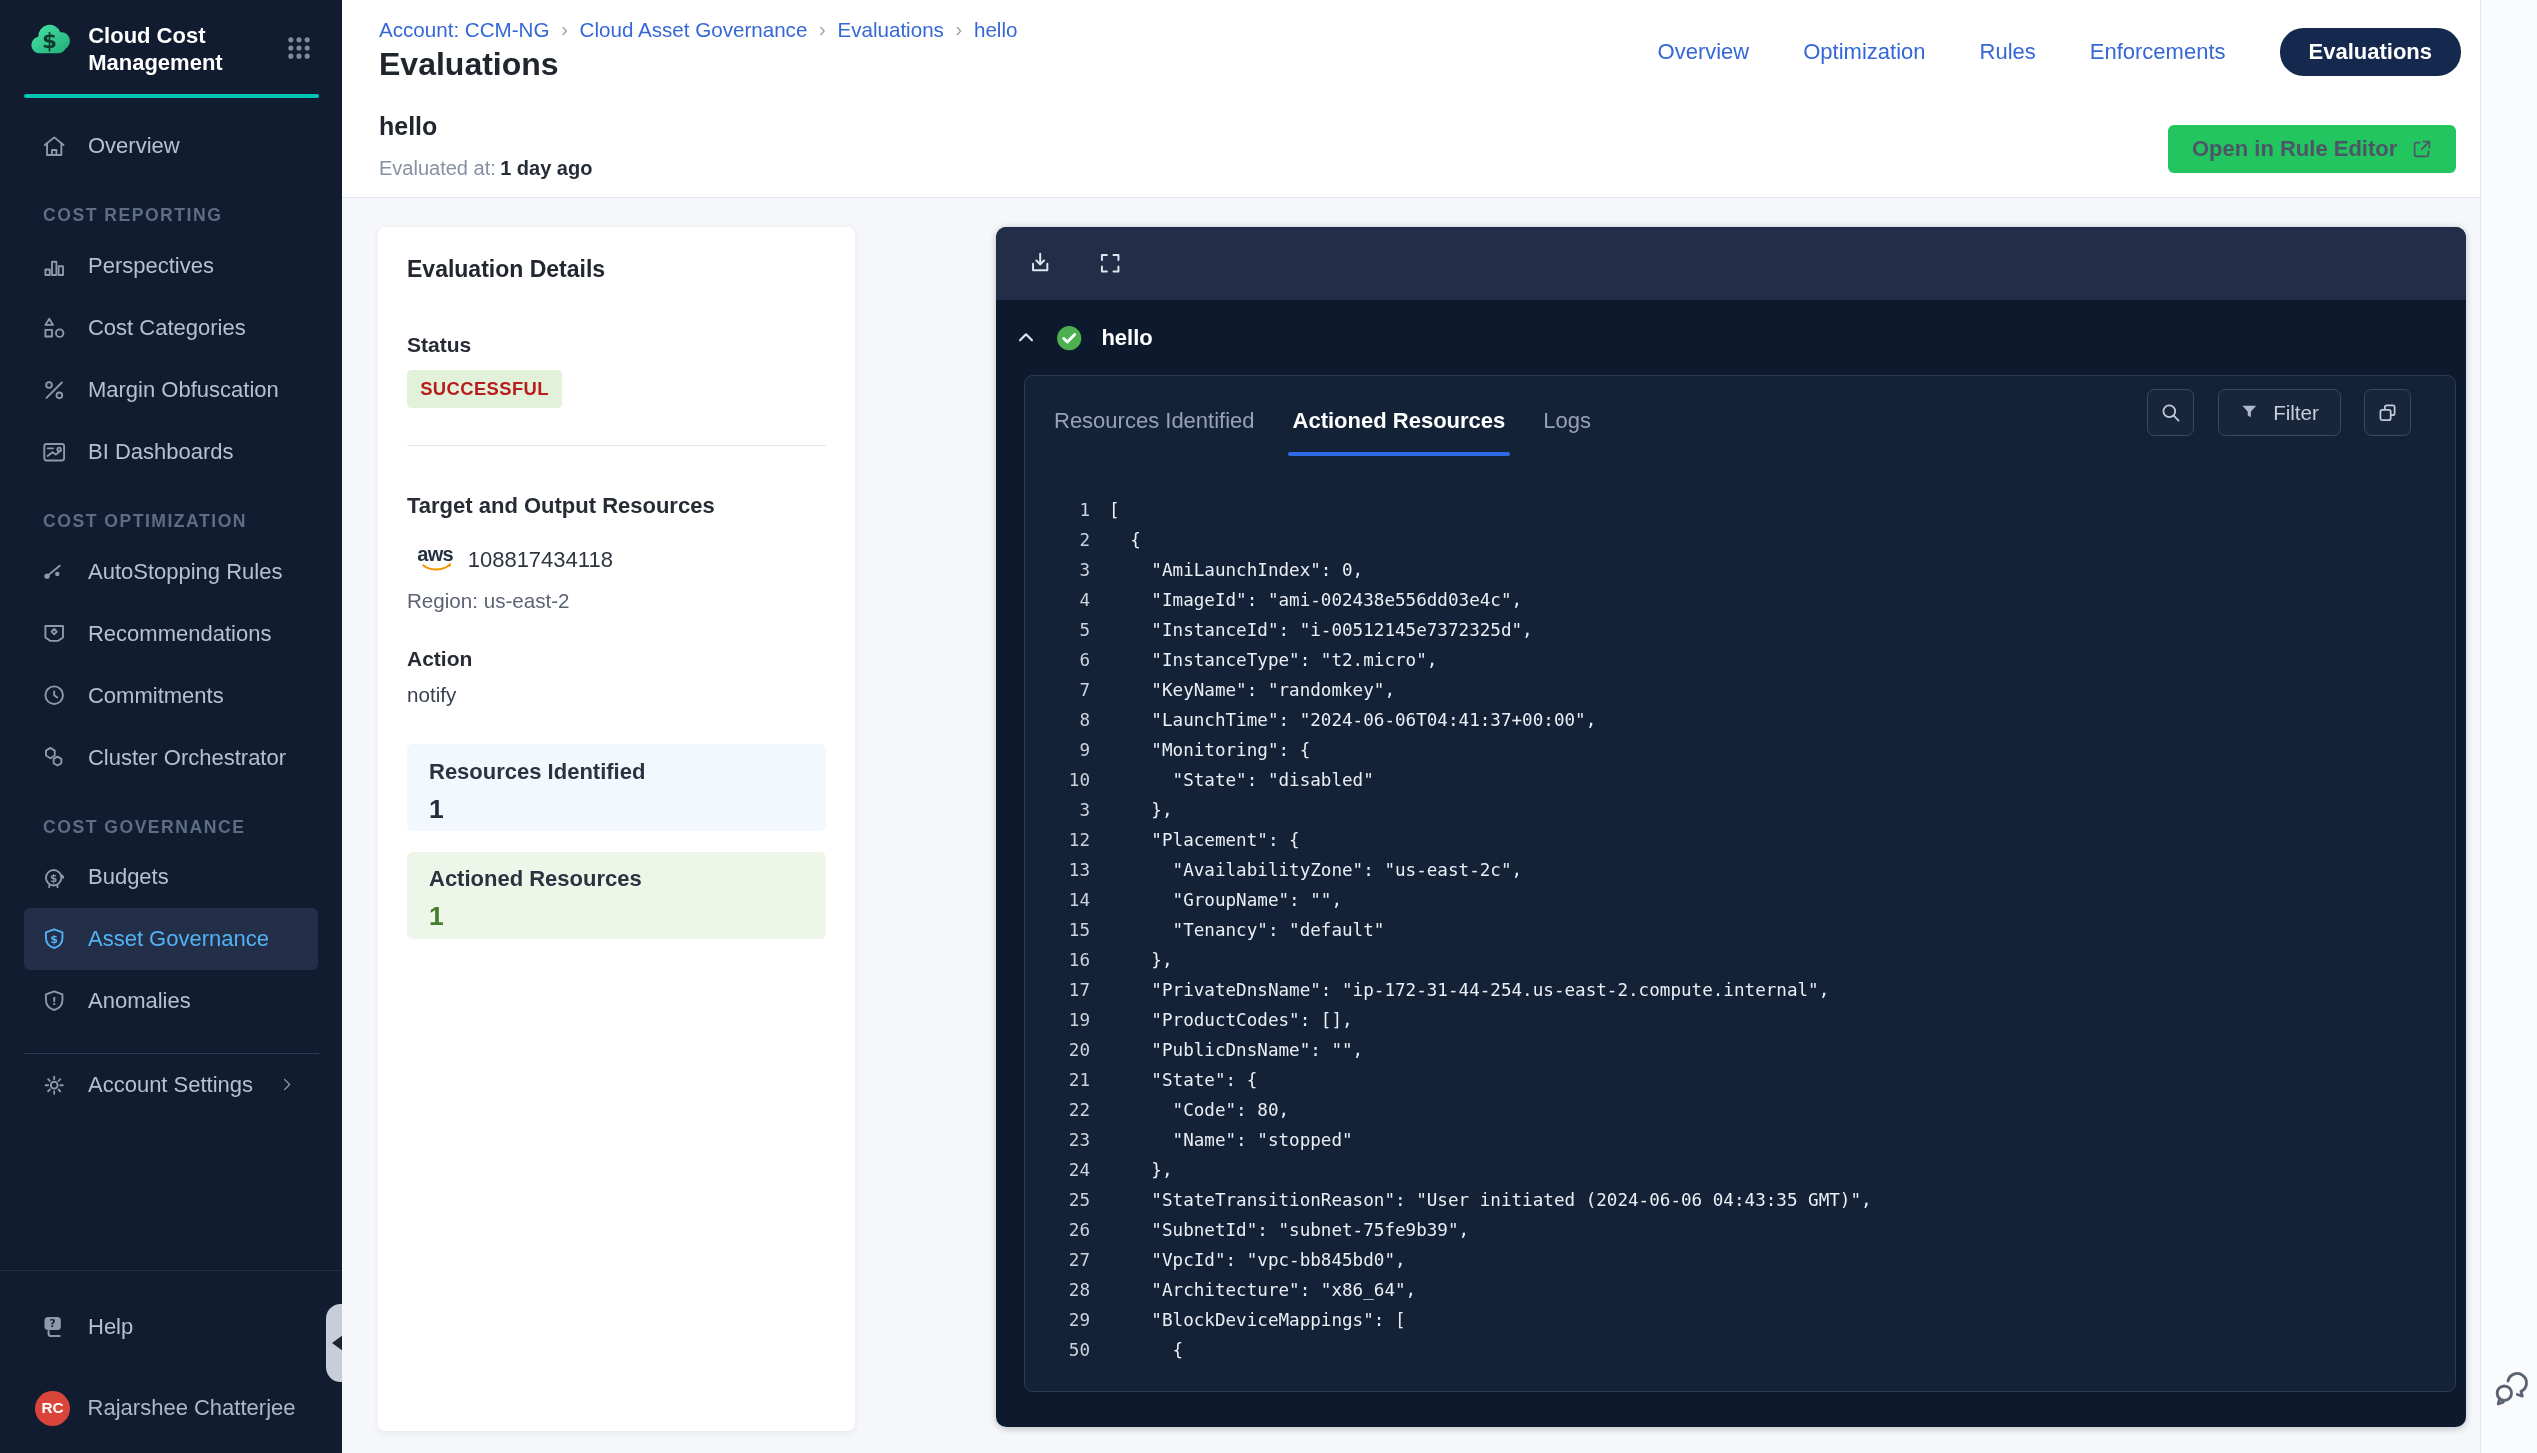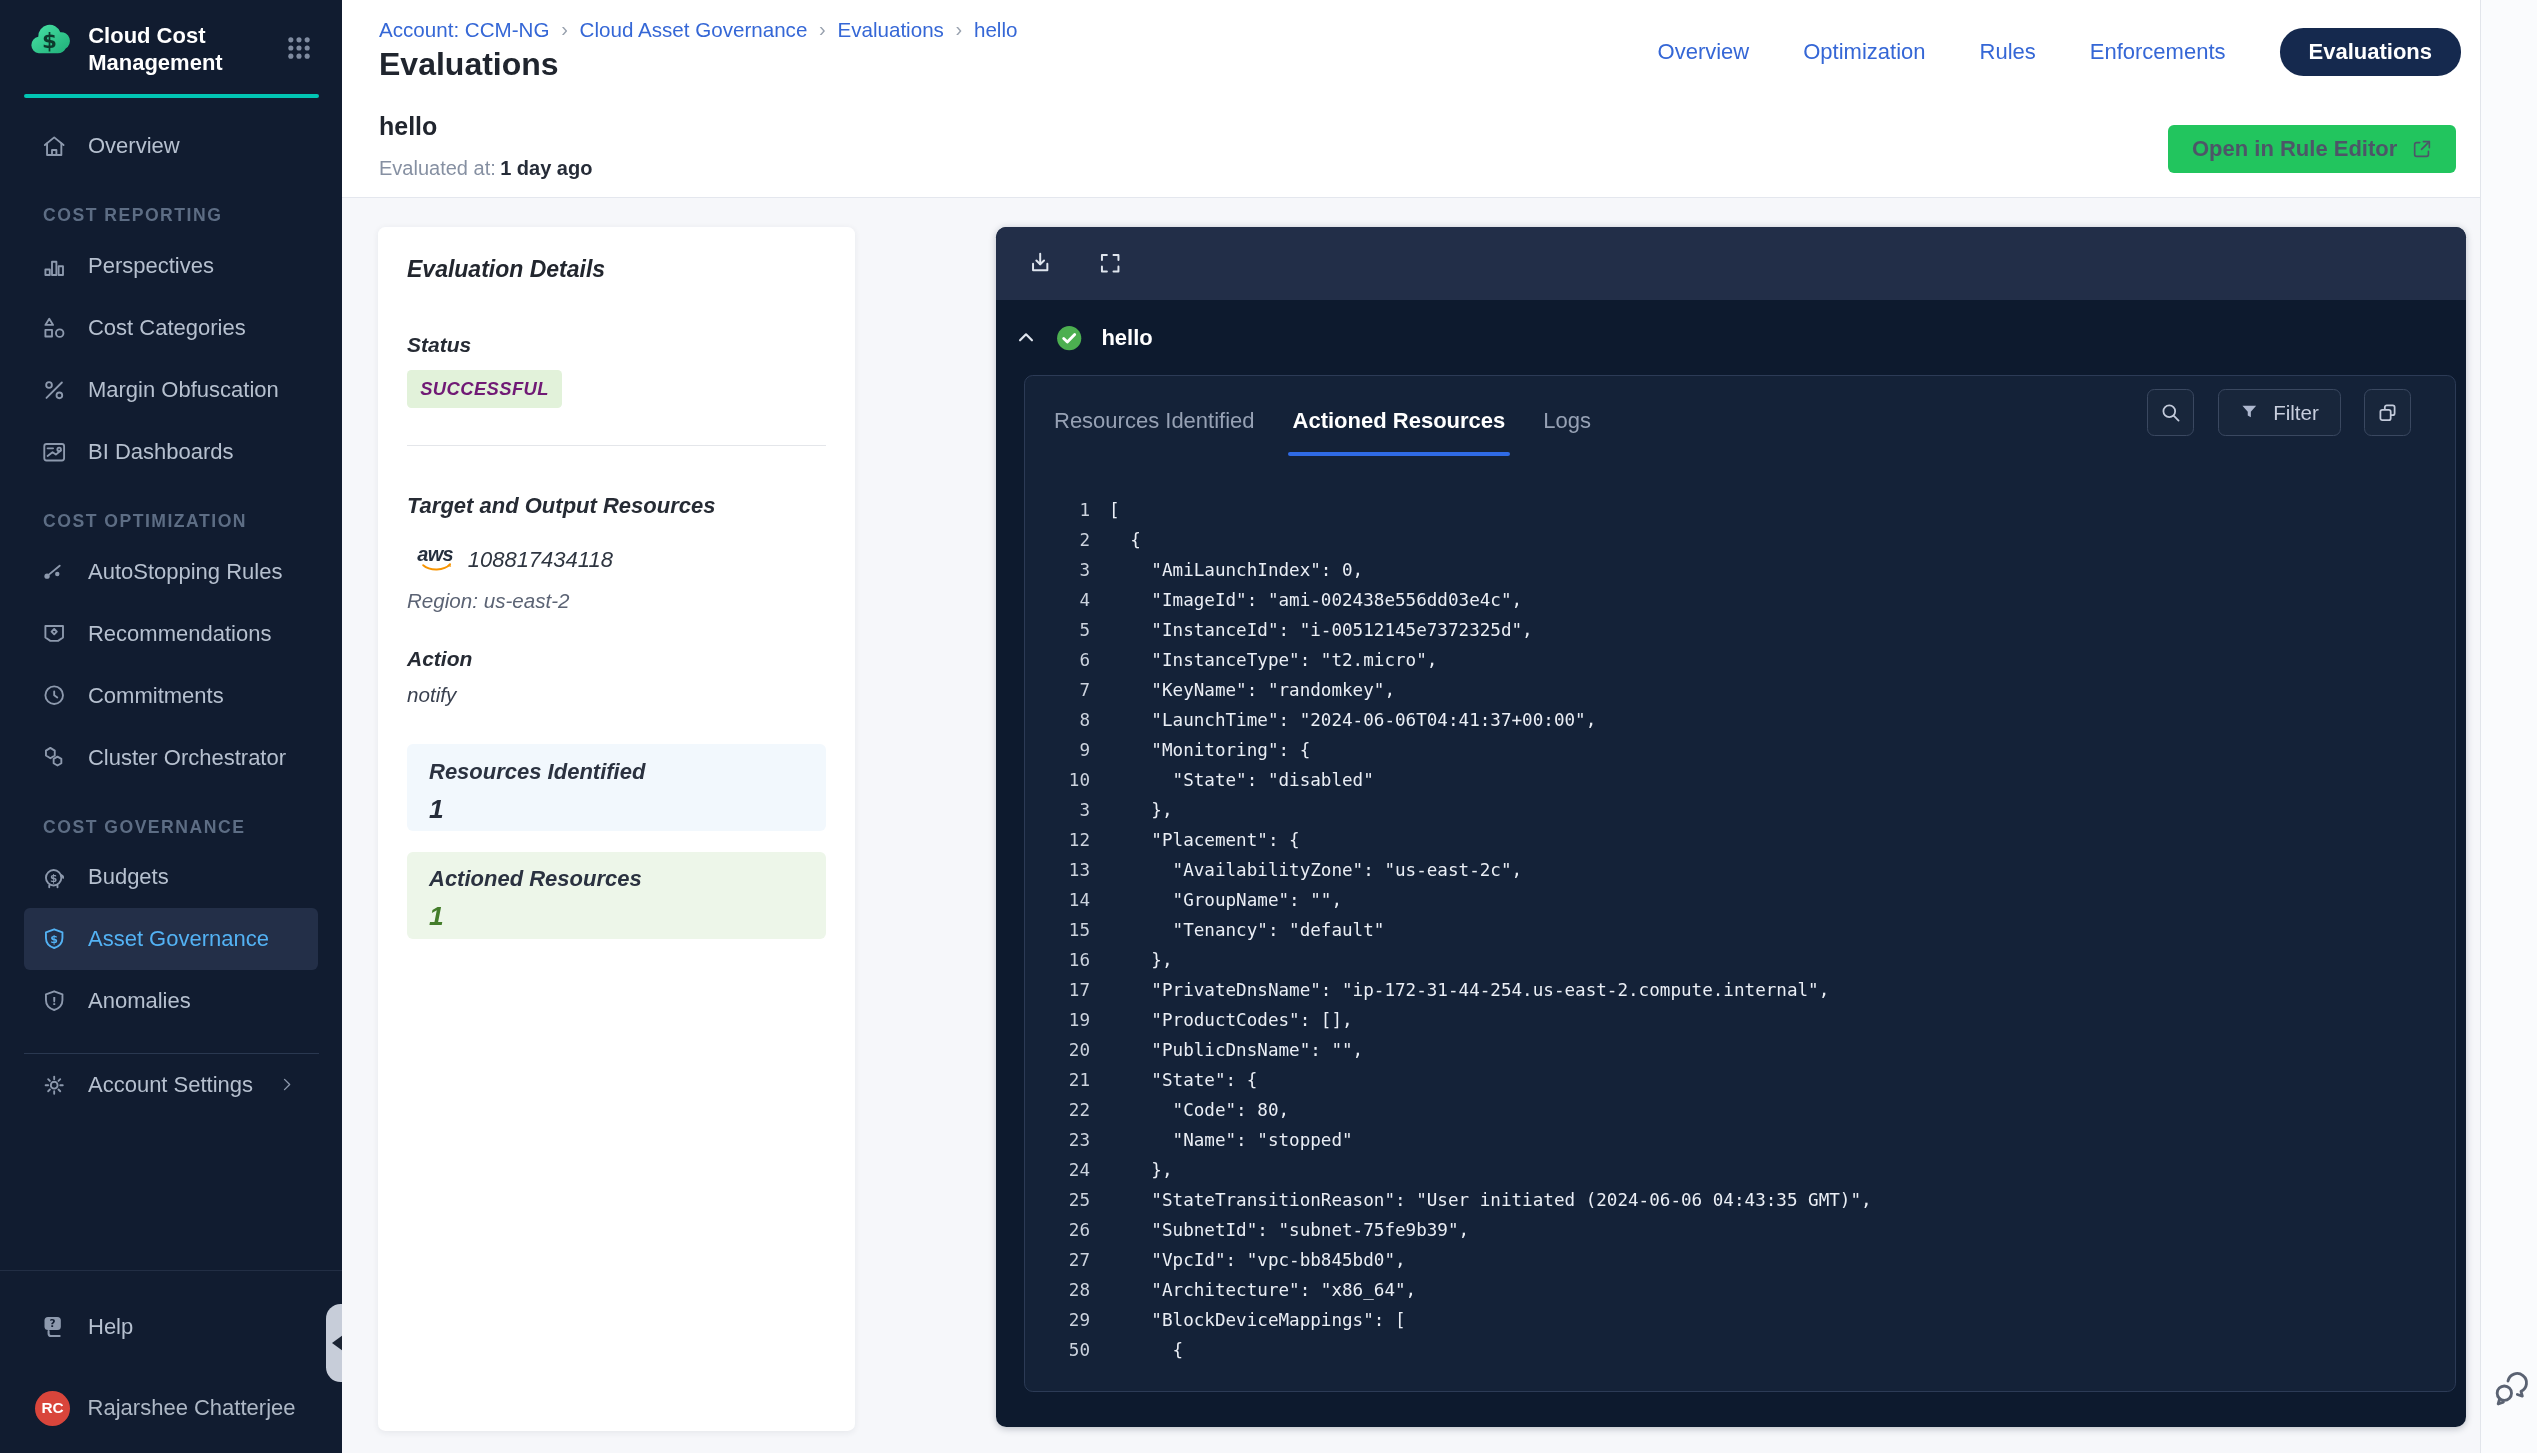--- a/index.html
+++ b/index.html
@@ -42,25 +42,25 @@
   .top-nav .nav-pill { background:#15294e; color:#fff; font-size:22px; font-weight:bold; padding:11px 29px; border-radius:23.5px; cursor:pointer; }
   .subtitle { position:absolute; left:37px; top:112px; font-size:25px; font-weight:bold; color:#20252e; }
   .evaluated { position:absolute; left:37px; top:157px; font-size:20px; color:#8690a2; }
   .evaluated b { color:#262c38; margin-left:4.4px; }
   .open-btn { position:absolute; right:24px; top:125px; height:48px; padding:0 23.5px; background:#22c55e; border:none; border-radius:5.9px; display:flex; align-items:center; gap:13.2px; font-size:22px; font-weight:bold; color:#4d5668; cursor:pointer; font-family:inherit; }
   .open-btn svg { width:22px; height:22px; }
 
   
   .content { position:absolute; left:342px; top:198px; width:2138px; height:1256px; background:#f6f7fa; }
 
-  .left-card { position:absolute; left:36px; top:29px; width:477px; height:1204px; background:#fff; border-radius:7.3px; box-shadow:0 1.5px 5.9px rgba(30,40,60,.07); padding:0 29px;font-style:italic; }
+  .left-card { position:absolute; left:36px; top:29px; width:477px; height:1204px; background:#fff; border-radius:7.3px; box-shadow:0 1.5px 5.9px rgba(30,40,60,.07); padding:0 29px; }
   .card-title { margin-top:29px; font-size:23px; font-weight:bold; color:#22262e; }
   .lbl { font-size:21px; font-weight:bold; color:#262b34; }
   .lbl-status { margin-top:50px; }
-  .badge { display:inline-block; margin-top:13.2px; background:#e2f2da; color:#701a75; font-size:18.4px; font-weight:bold; letter-spacing:0.4px; padding:8px 13.2px; border-radius:4.4px; }
+  .badge { display:inline-block; margin-top:13.2px; background:#e2f2da; color:#b91c1c; font-size:18.4px; font-weight:bold; letter-spacing:0.4px; padding:8px 13.2px; border-radius:4.4px; }
   .hdivider { margin-top:37px; border-top:0.7px solid #e4e6ea; }
   .lbl-target { margin-top:47px; font-size:22px; }
   .aws-row { margin-top:26.4px; display:flex; align-items:center; gap:14.7px; }
   .aws-mark { display:flex; flex-direction:column; align-items:flex-end; width:46px; }
   .aws-word { font-size:20px; font-weight:bold; color:#252f3e; letter-spacing:-0.7px; line-height:17.6px; }
   .account-id { font-size:22px; color:#2e3540; }
   .region { margin-top:16px; font-size:20.6px; color:#5b6374; }
   .lbl-action { margin-top:34px; }
   .action-value { margin-top:11.7px; font-size:20.6px; color:#3a4150; }
   .metric { margin-top:37px; height:87px; border-radius:5.9px; padding:14.7px 22px; }

